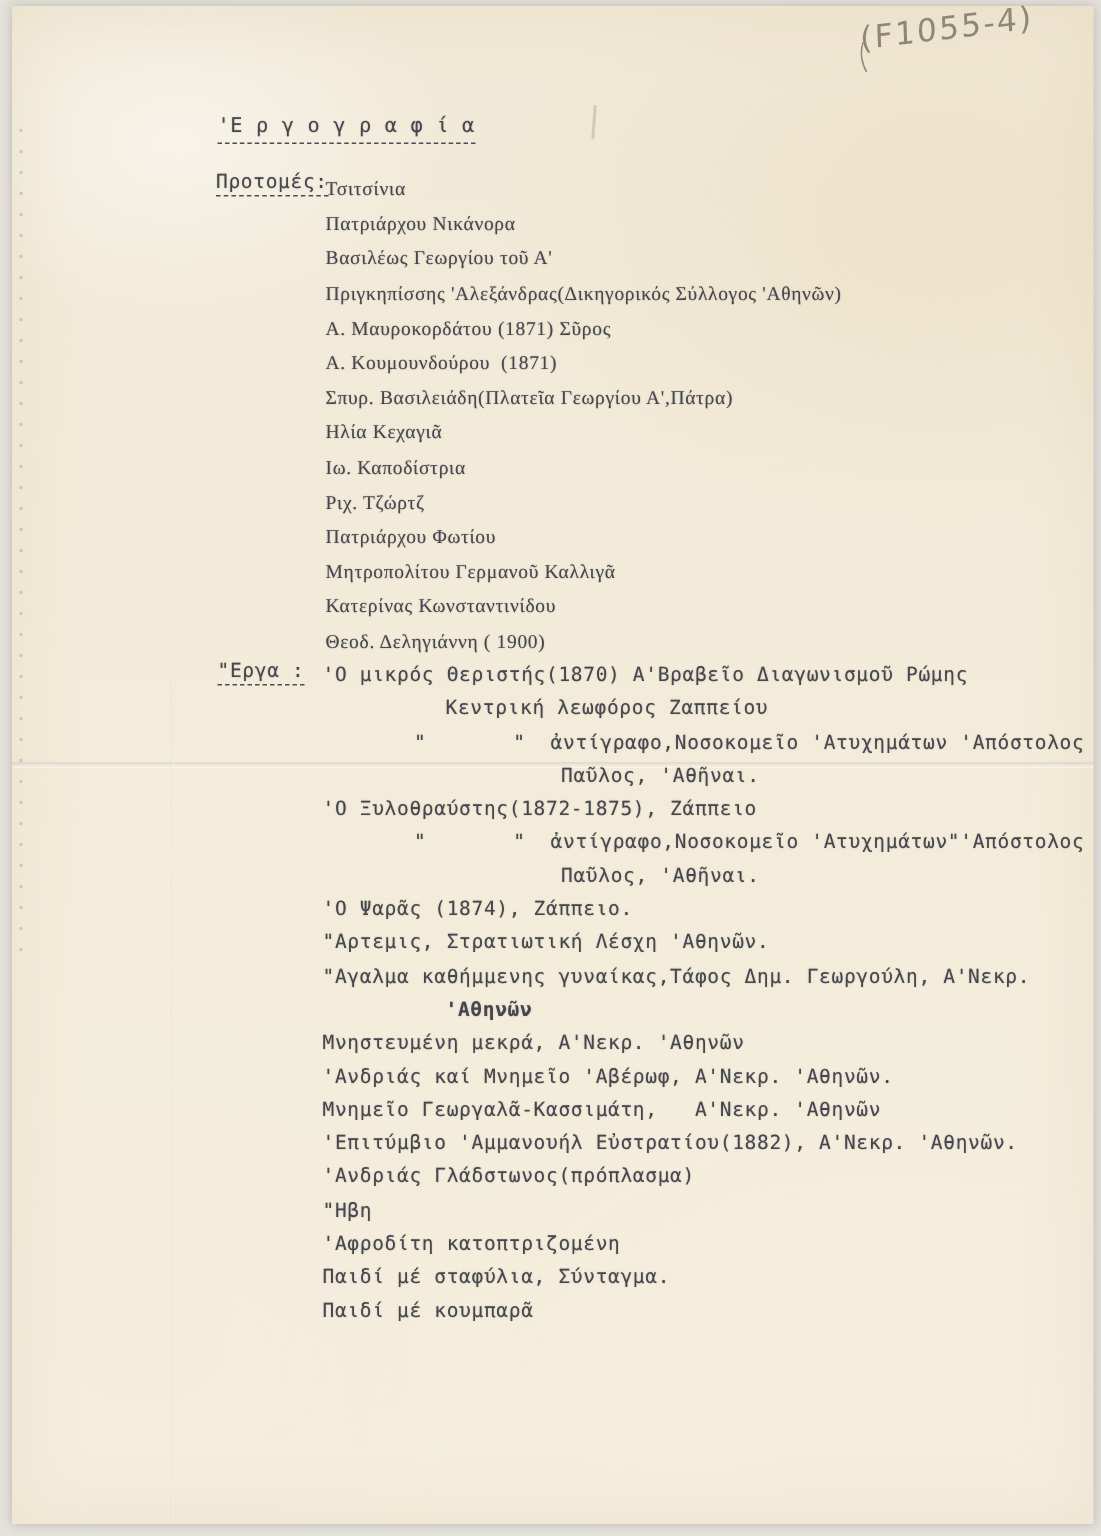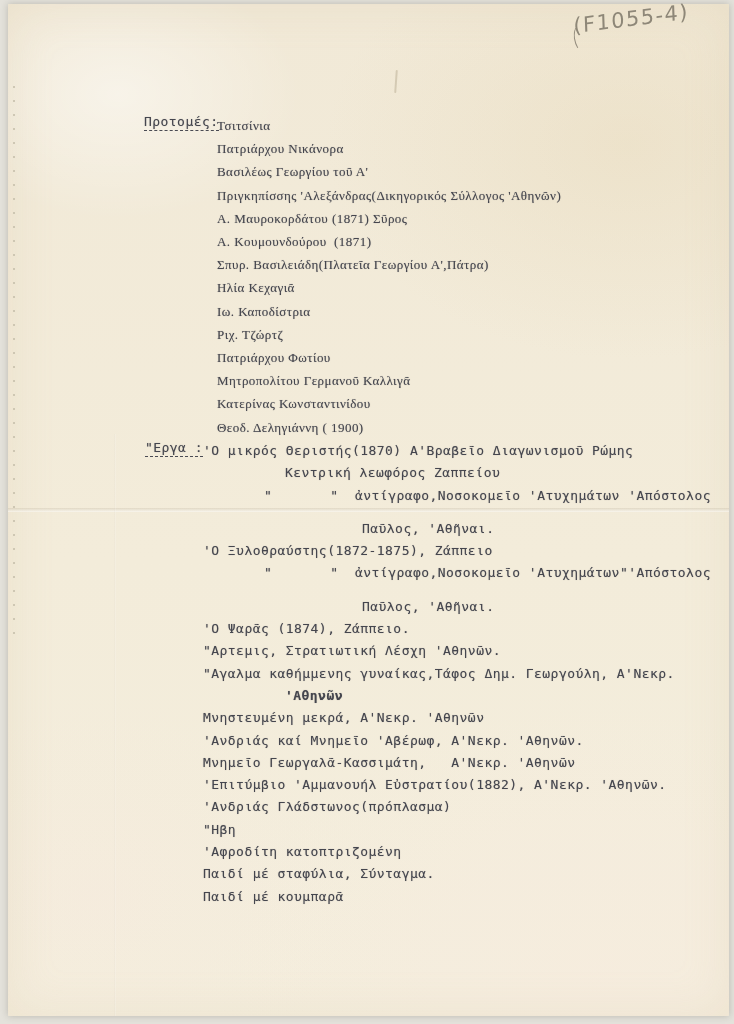--- a/index.html
+++ b/index.html
@@ -53,27 +53,27 @@
     border-bottom:1.5px dashed #4a4b53;padding-bottom:3px;
   }
   .section-label{
     position:absolute;display:inline-block;
     border-bottom:1.5px dashed #4a4b53;padding-bottom:1px;
   }
   .busts-label{left:136px;top:110px;}
   .works-label{left:137px;top:436px;}
   .lines{position:absolute;}
   .busts-lines{left:209px;top:110px;line-height:23.2px;font-family:Liberation Serif, serif;}
-  .works-lines{left:195px;top:436px;line-height:22.3px;}
+  .works-lines{left:207px;top:436px;line-height:22.3px;}
   .line{height:inherit;}
   .in0{margin-left:0;}
   .in1{margin-left:61px;}   
   .in2{margin-left:82px;font-weight:bold;}   
   .in3{margin-left:82px;}  
-  .in4{margin-left:159px;margin-top:11px;}  
+  .in4{margin-left:159px;}  
   
   .annotation{
     position:absolute;left:565px;top:10px;
     font-family:"DejaVu Sans", sans-serif;
     font-size:21px;letter-spacing:1.5px;
     color:#8e8778;
     transform:rotate(-7deg) skewX(-5deg);
     transform-origin:left top;
     white-space:pre;
   }
@@ -92,20 +92,21 @@
   <div class="paper">
 
     <div class="perforation"></div>
     <div class="crease-h"></div>
     <div class="crease-top"></div>
     <div class="crease-v"></div>
 
     <div class="annotation">(F1055-4)</div>
     <div class="annotation-tail"></div>
 
+    <h1 class="title typed">'Ε ρ γ ο γ ρ α φ ί α</h1>
 
     <section>
       <span class="section-label busts-label typed">Προτομές:</span>
       <div class="lines busts-lines typed" id="busts-lines"><div class="line in0">Τσιτσίνια</div><div class="line in0">Πατριάρχου Νικάνορα</div><div class="line in0">Βασιλέως Γεωργίου τοῦ Α'</div><div class="line in0">Πριγκηπίσσης 'Αλεξάνδρας(Δικηγορικός Σύλλογος 'Αθηνῶν)</div><div class="line in0">Α. Μαυροκορδάτου (1871) Σῦρος</div><div class="line in0">Α. Κουμουνδούρου  (1871)</div><div class="line in0">Σπυρ. Βασιλειάδη(Πλατεῖα Γεωργίου Α',Πάτρα)</div><div class="line in0">Ηλία Κεχαγιᾶ</div><div class="line in0">Ιω. Καποδίστρια</div><div class="line in0">Ριχ. Τζώρτζ</div><div class="line in0">Πατριάρχου Φωτίου</div><div class="line in0">Μητροπολίτου Γερμανοῦ Καλλιγᾶ</div><div class="line in0">Κατερίνας Κωνσταντινίδου</div><div class="line in0">Θεοδ. Δεληγιάννη ( 1900)</div></div>
     </section>
 
     <section>
       <span class="section-label works-label typed">"Εργα :</span>
       <div class="lines works-lines typed" id="works-lines"><div class="line in0">'Ο μικρός Θεριστής(1870) Α'Βραβεῖο Διαγωνισμοῦ Ρώμης</div><div class="line in3">Κεντρική λεωφόρος Ζαππείου</div><div class="line in1">"       "  ἀντίγραφο,Νοσοκομεῖο 'Ατυχημάτων 'Απόστολος</div><div class="line in4">Παῦλος, 'Αθῆναι.</div><div class="line in0">'Ο Ξυλοθραύστης(1872-1875), Ζάππειο</div><div class="line in1">"       "  ἀντίγραφο,Νοσοκομεῖο 'Ατυχημάτων"'Απόστολος</div><div class="line in4">Παῦλος, 'Αθῆναι.</div><div class="line in0">'Ο Ψαρᾶς (1874), Ζάππειο.</div><div class="line in0">"Αρτεμις, Στρατιωτική Λέσχη 'Αθηνῶν.</div><div class="line in0">"Αγαλμα καθήμμενης γυναίκας,Τάφος Δημ. Γεωργούλη, Α'Νεκρ.</div><div class="line in2">'Αθηνῶν</div><div class="line in0">Μνηστευμένη μεκρά, Α'Νεκρ. 'Αθηνῶν</div><div class="line in0">'Ανδριάς καί Μνημεῖο 'Αβέρωφ, Α'Νεκρ. 'Αθηνῶν.</div><div class="line in0">Μνημεῖο Γεωργαλᾶ-Κασσιμάτη,   Α'Νεκρ. 'Αθηνῶν</div><div class="line in0">'Επιτύμβιο 'Αμμανουήλ Εὐστρατίου(1882), Α'Νεκρ. 'Αθηνῶν.</div><div class="line in0">'Ανδριάς Γλάδστωνος(πρόπλασμα)</div><div class="line in0">"Ηβη</div><div class="line in0">'Αφροδίτη κατοπτριζομένη</div><div class="line in0">Παιδί μέ σταφύλια, Σύνταγμα.</div><div class="line in0">Παιδί μέ κουμπαρᾶ</div></div>
     </section>

